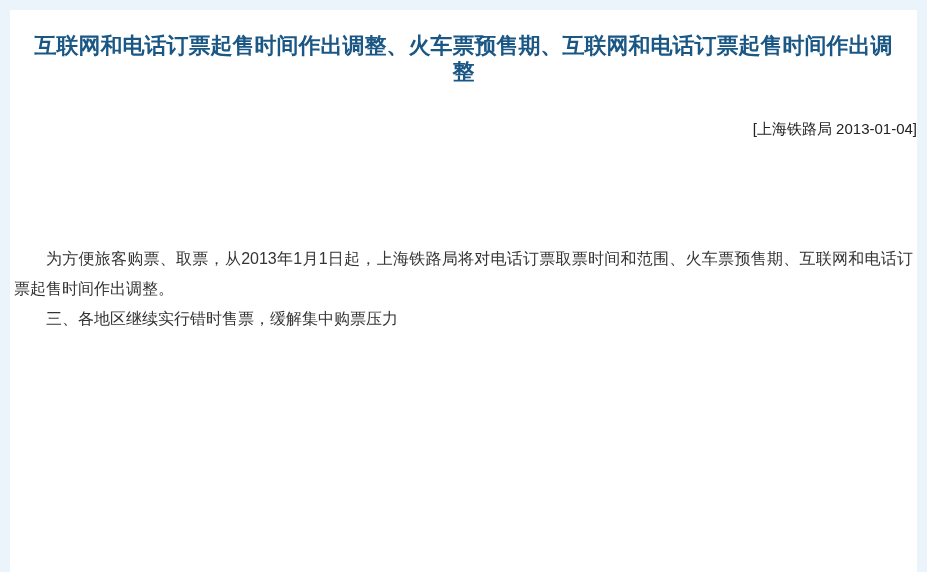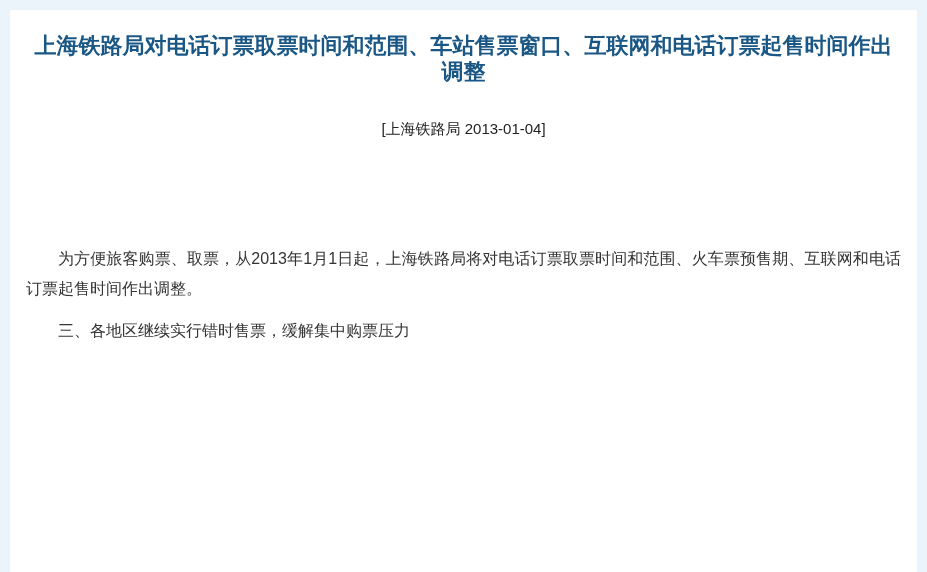--- a/index.html
+++ b/index.html
@@ -24,42 +24,42 @@
     margin: 0;
     padding: 23px 20px 0 20px;
     text-align: center;
     font-size: 22px;
     line-height: 26px;
     font-weight: bold;
     color: #1A5784;
   }
   .byline {
     margin-top: 35px;
-    text-align: center;
+    text-align: right;
     font-size: 15px;
     line-height: 18px;
     color: #222222;
   }
   .content {
     margin-top: 106px;
     padding: 0 4px;
     font-size: 16px;
     line-height: 30px;
     color: #333333;
     text-align: justify;
   }
   .content p {
-    margin: 12px;
+    margin: 0;
     padding: 0;
     text-indent: 2em;
   }
 </style>
 </head>
 <body style="background: rgb(236, 244, 251);">
 
 <div class="page" style="background: rgb(255, 255, 255);">
-  <h1 class="title" style="color: rgb(26, 87, 132);">上海铁路局对电话订票取票时间和范围、车站售票窗口、互联网和电话订票起售时间作出调整</h1>
+  <h1 class="title" style="color: rgb(26, 87, 132);">互联网和电话订票起售时间作出调整、火车票预售期、互联网和电话订票起售时间作出调整</h1>
   <div class="byline">[上海铁路局 2013-01-04]</div>
   <div class="content">
       <p>为方便旅客购票、取票，从2013年1月1日起，上海铁路局将对电话订票取票时间和范围、火车票预售期、互联网和电话订票起售时间作出调整。</p>
       <p>三、各地区继续实行错时售票，缓解集中购票压力</p>
     </div>
 </div>
 
 </body></html>

